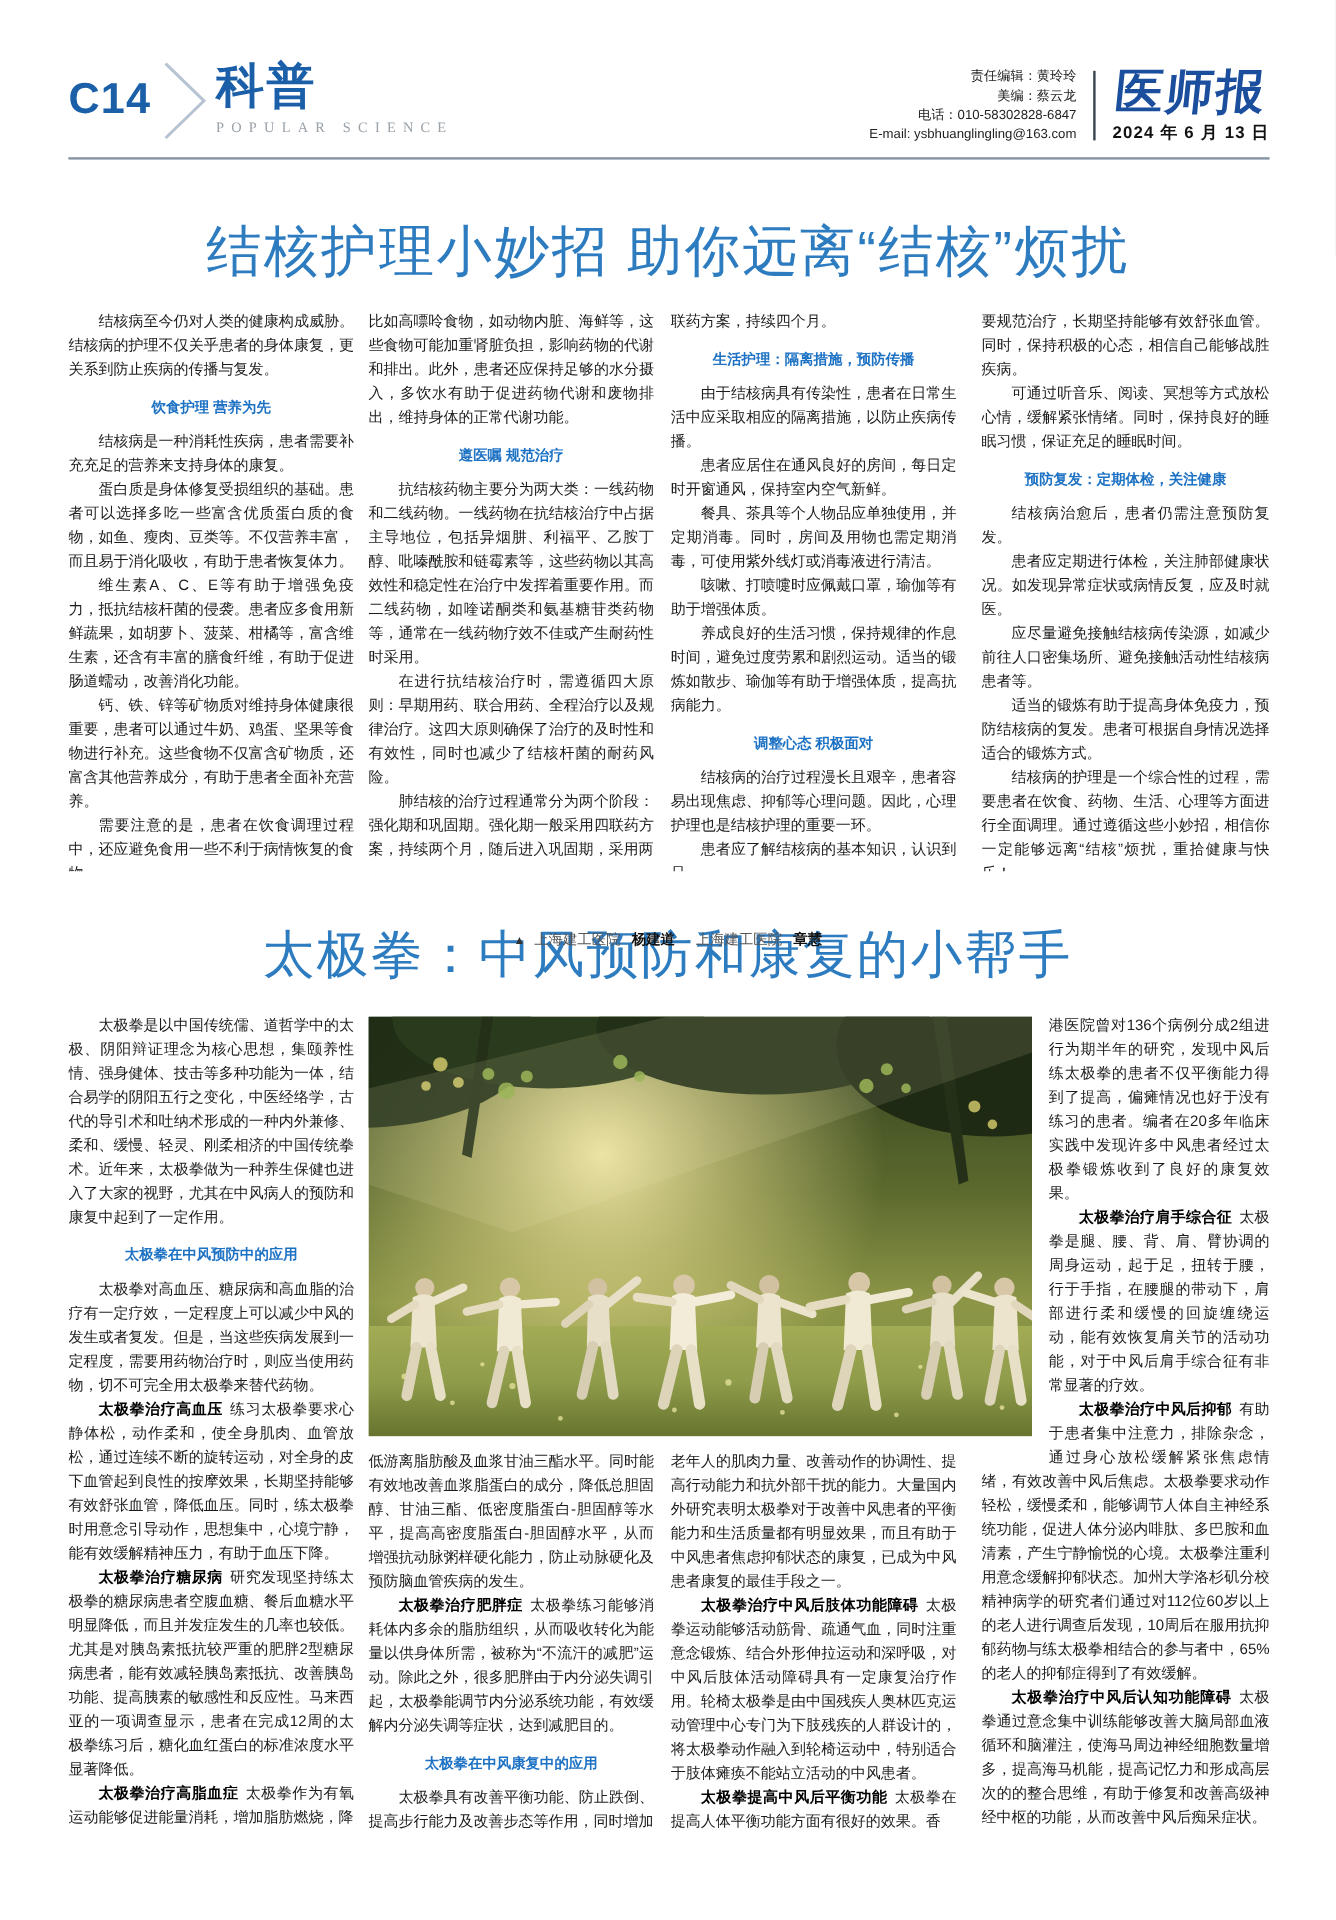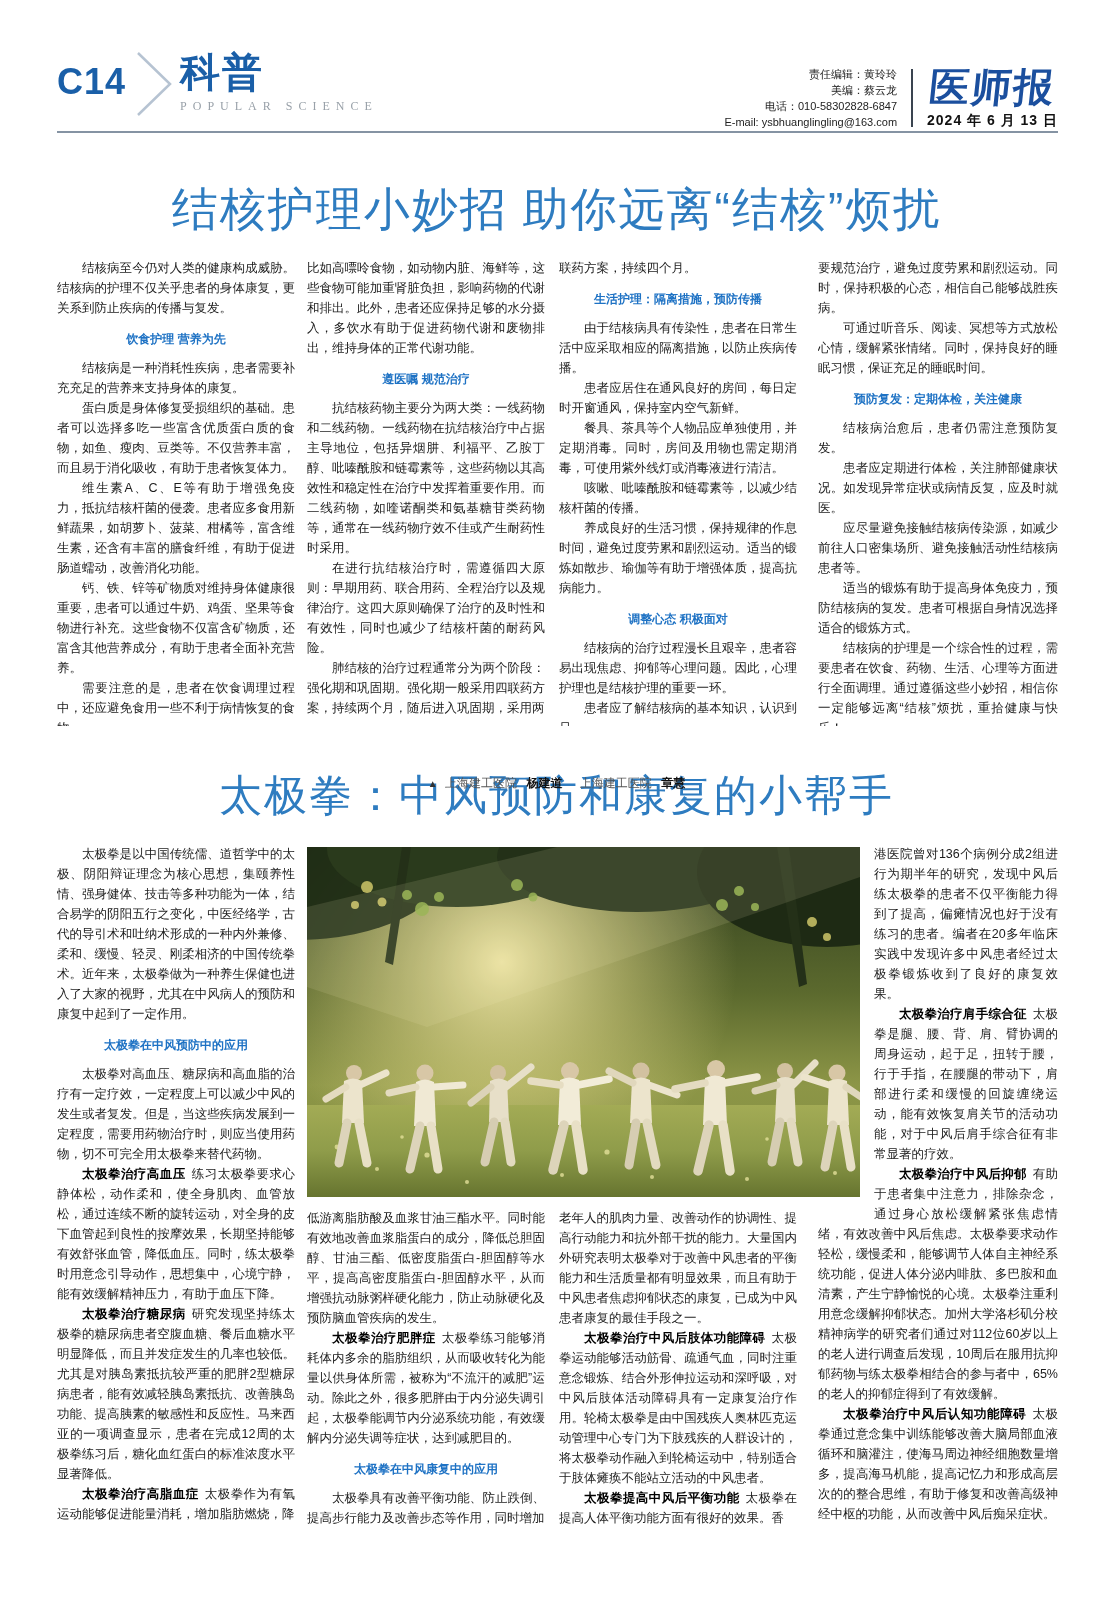--- a/index.html
+++ b/index.html
@@ -7,21 +7,21 @@
         font-family:"Liberation Sans",sans-serif;color:#1b1b1b;overflow:hidden;}
 
   
   .hdr{position:absolute;left:57px;top:50px;right:55px;height:78px;}
   .hdr-left{position:absolute;left:0;top:0;display:flex;align-items:flex-start;}
   .page-num{font-size:36px;font-weight:700;color:#1a5fa8;line-height:64px;letter-spacing:1px;}
   .chev{margin:0 2px 0 8px;line-height:0;}
   .sec-block{margin-left:2px;padding-top:2px;}
   .sec-cn{font-size:40px;font-weight:700;color:#1a5fa8;line-height:40px;letter-spacing:2px;}
   .sec-en{font-size:12px;letter-spacing:6px;color:#99a1a9;margin-top:7px;font-family:"Liberation Serif",serif;}
-  .hdr-right{position:absolute;right:0;top:16px;display:flex;align-items:center;}
+  .hdr-right{position:absolute;right:0;top:6px;display:flex;align-items:center;}
   .ed-info{text-align:right;font-size:11px;line-height:16px;color:#222;}
   .vdiv{width:2px;height:58px;background:#3a4450;margin:0 14px;}
   .mast-block{text-align:center;}
   .masthead{font-size:40px;font-weight:700;color:#1b4f9e;font-family:"DejaVu Serif",serif;
             transform:skewX(-6deg);letter-spacing:2px;line-height:42px;}
   .date{font-size:14px;font-weight:700;color:#111;margin-top:4px;letter-spacing:1px;}
   .hdr-rule{position:absolute;left:57px;right:55px;top:131px;height:2px;background:#8593a3;}
 
   
   .article-title{position:absolute;left:0;right:0;text-align:center;color:#2e7cc0;
@@ -104,28 +104,28 @@
         <p class="para">抗结核药物主要分为两大类：一线药物和二线药物。一线药物在抗结核治疗中占据主导地位，包括异烟肼、利福平、乙胺丁醇、吡嗪酰胺和链霉素等，这些药物以其高效性和稳定性在治疗中发挥着重要作用。而二线药物，如喹诺酮类和氨基糖苷类药物等，通常在一线药物疗效不佳或产生耐药性时采用。</p>
         <p class="para">在进行抗结核治疗时，需遵循四大原则：早期用药、联合用药、全程治疗以及规律治疗。这四大原则确保了治疗的及时性和有效性，同时也减少了结核杆菌的耐药风险。</p>
         <p class="para">肺结核的治疗过程通常分为两个阶段：强化期和巩固期。强化期一般采用四联药方案，持续两个月，随后进入巩固期，采用两</p>
       </div>
     <div class="col c3">
         <p class="para cont">联药方案，持续四个月。</p>
         <div class="col-heading">生活护理：隔离措施，预防传播</div>
         <p class="para">由于结核病具有传染性，患者在日常生活中应采取相应的隔离措施，以防止疾病传播。</p>
         <p class="para">患者应居住在通风良好的房间，每日定时开窗通风，保持室内空气新鲜。</p>
         <p class="para">餐具、茶具等个人物品应单独使用，并定期消毒。同时，房间及用物也需定期消毒，可使用紫外线灯或消毒液进行清洁。</p>
-        <p class="para">咳嗽、吡嗪酰胺和链霉素等，以减少结核杆菌的传播。</p>
+        <p class="para">咳嗽、打喷嚏时应佩戴口罩，瑜伽等有助于增强体质。</p>
         <p class="para">养成良好的生活习惯，保持规律的作息时间，避免过度劳累和剧烈运动。适当的锻炼如散步、瑜伽等有助于增强体质，提高抗病能力。</p>
         <div class="col-heading">调整心态 积极面对</div>
         <p class="para">结核病的治疗过程漫长且艰辛，患者容易出现焦虑、抑郁等心理问题。因此，心理护理也是结核护理的重要一环。</p>
         <p class="para">患者应了解结核病的基本知识，认识到只</p>
       </div>
     <div class="col c4">
-        <p class="para cont">要规范治疗，避免过度劳累和剧烈运动。同时，保持积极的心态，相信自己能够战胜疾病。</p>
+        <p class="para cont">要规范治疗，长期坚持能够有效舒张血管。同时，保持积极的心态，相信自己能够战胜疾病。</p>
         <p class="para">可通过听音乐、阅读、冥想等方式放松心情，缓解紧张情绪。同时，保持良好的睡眠习惯，保证充足的睡眠时间。</p>
         <div class="col-heading">预防复发：定期体检，关注健康</div>
         <p class="para">结核病治愈后，患者仍需注意预防复发。</p>
         <p class="para">患者应定期进行体检，关注肺部健康状况。如发现异常症状或病情反复，应及时就医。</p>
         <p class="para">应尽量避免接触结核病传染源，如减少前往人口密集场所、避免接触活动性结核病患者等。</p>
         <p class="para">适当的锻炼有助于提高身体免疫力，预防结核病的复发。患者可根据自身情况选择适合的锻炼方式。</p>
         <p class="para">结核病的护理是一个综合性的过程，需要患者在饮食、药物、生活、心理等方面进行全面调理。通过遵循这些小妙招，相信你一定能够远离“结核”烦扰，重拾健康与快乐！</p>
       </div>
   </div>
 

